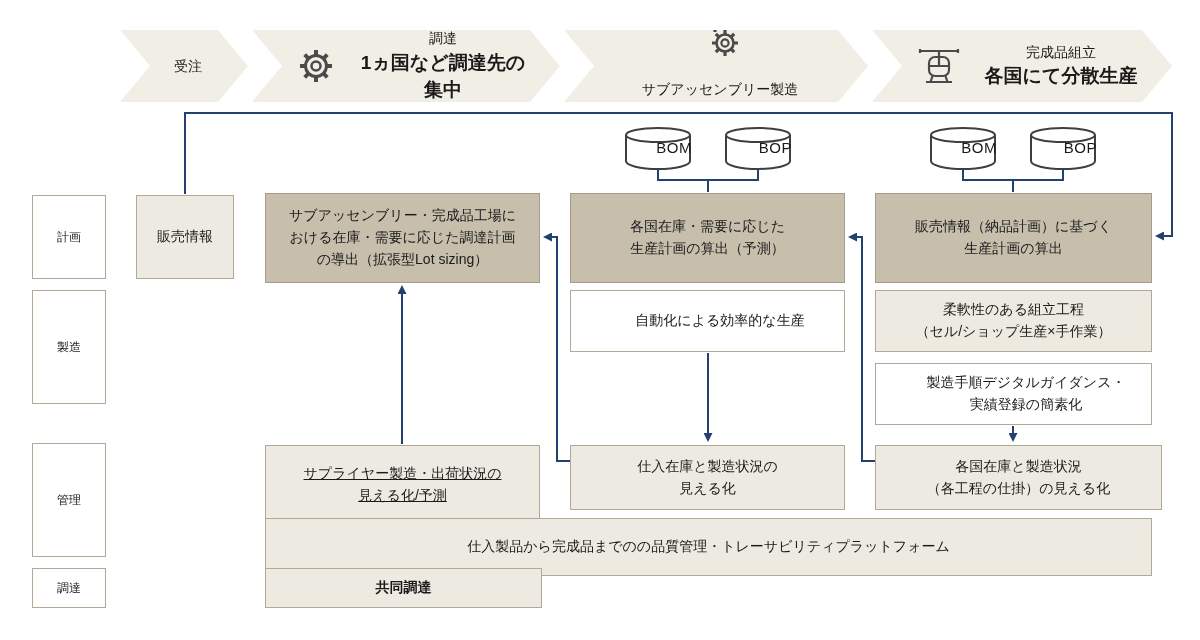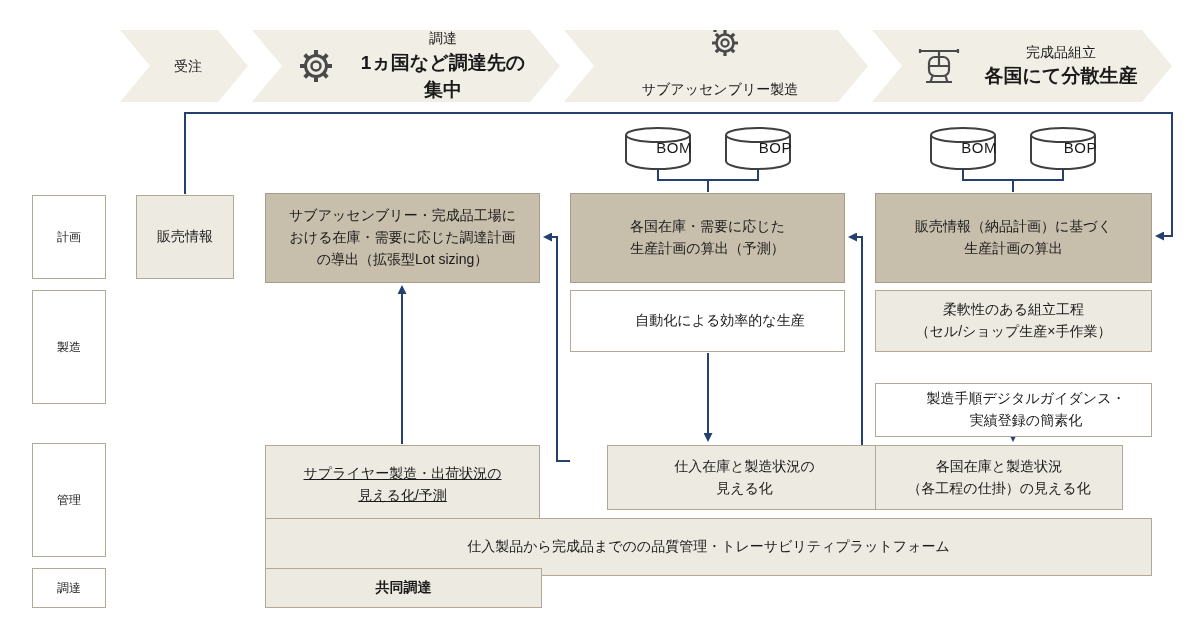--- a/index.html
+++ b/index.html
@@ -221,34 +221,34 @@
 生産計画の算出</div>
   </div>
 
   <div class="cell white" style="left:570px;top:290px;width:275px;height:62px;">
     <div class="cell-text">自動化による効率的な生産</div>
   </div>
   <div class="cell" style="left:875px;top:290px;width:277px;height:62px;">
     <div class="cell-text">柔軟性のある組立工程
 （セル/ショップ生産×手作業）</div>
   </div>
-  <div class="cell white" style="left:875px;top:363px;width:277px;height:54px;margin-top:20px;">
+  <div class="cell white" style="left:875px;top:363px;width:277px;height:62px;">
     <div class="cell-text">製造手順デジタルガイダンス・
 実績登録の簡素化</div>
   </div>
 
   <div class="cell" style="left:265px;top:445px;width:275px;height:79px;text-decoration:underline;">
     <div class="cell-text">サプライヤー製造・出荷状況の
 見える化/予測</div>
   </div>
-  <div class="cell" style="left:570px;top:445px;width:275px;height:65px;margin-left:37px;">
+  <div class="cell" style="left:570px;top:445px;width:275px;height:65px;">
     <div class="cell-text">仕入在庫と製造状況の
 見える化</div>
   </div>
-  <div class="cell" style="left:875px;top:445px;width:248px;height:65px;">
+  <div class="cell" style="left:875px;top:445px;width:287px;height:65px;">
     <div class="cell-text">各国在庫と製造状況
 （各工程の仕掛）の見える化</div>
   </div>
   <div class="cell" style="left:265px;top:518px;width:887px;height:58px;">
     <div class="cell-text">仕入製品から完成品までのの品質管理・トレーサビリティプラットフォーム</div>
   </div>
 
   <div class="cell" style="left:265px;top:568px;width:277px;height:40px;font-weight:bold;">
     <div class="cell-text">共同調達</div>
   </div>

